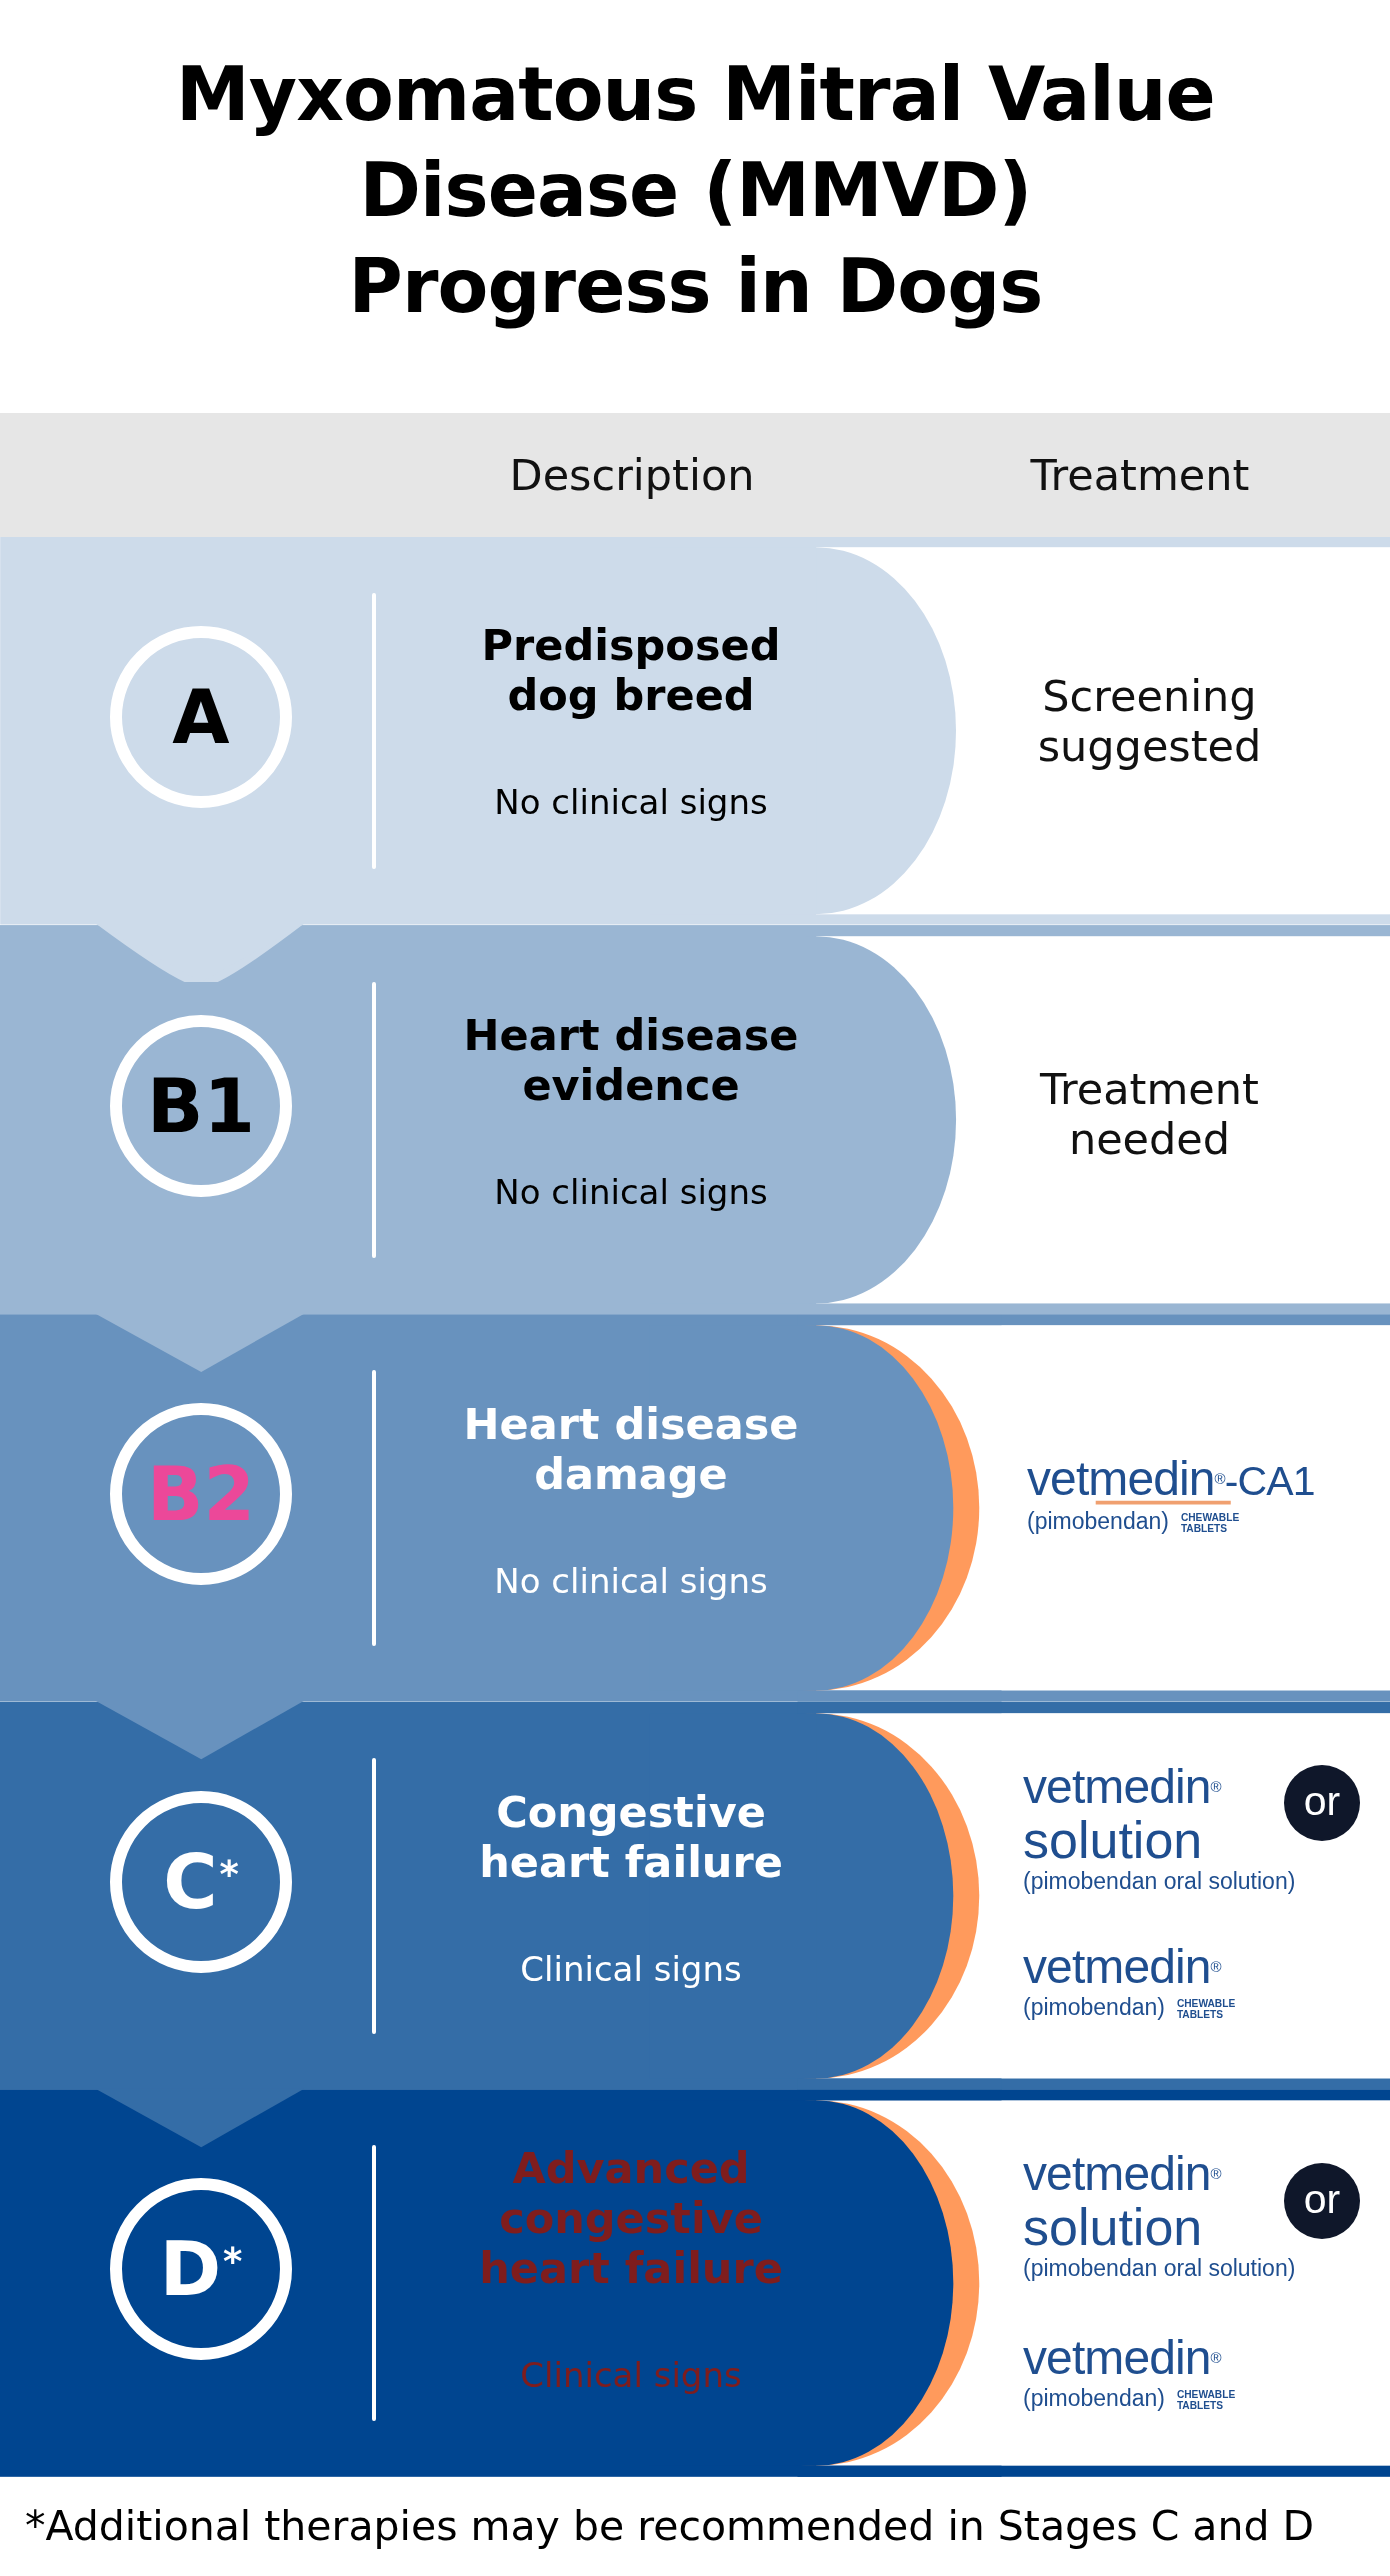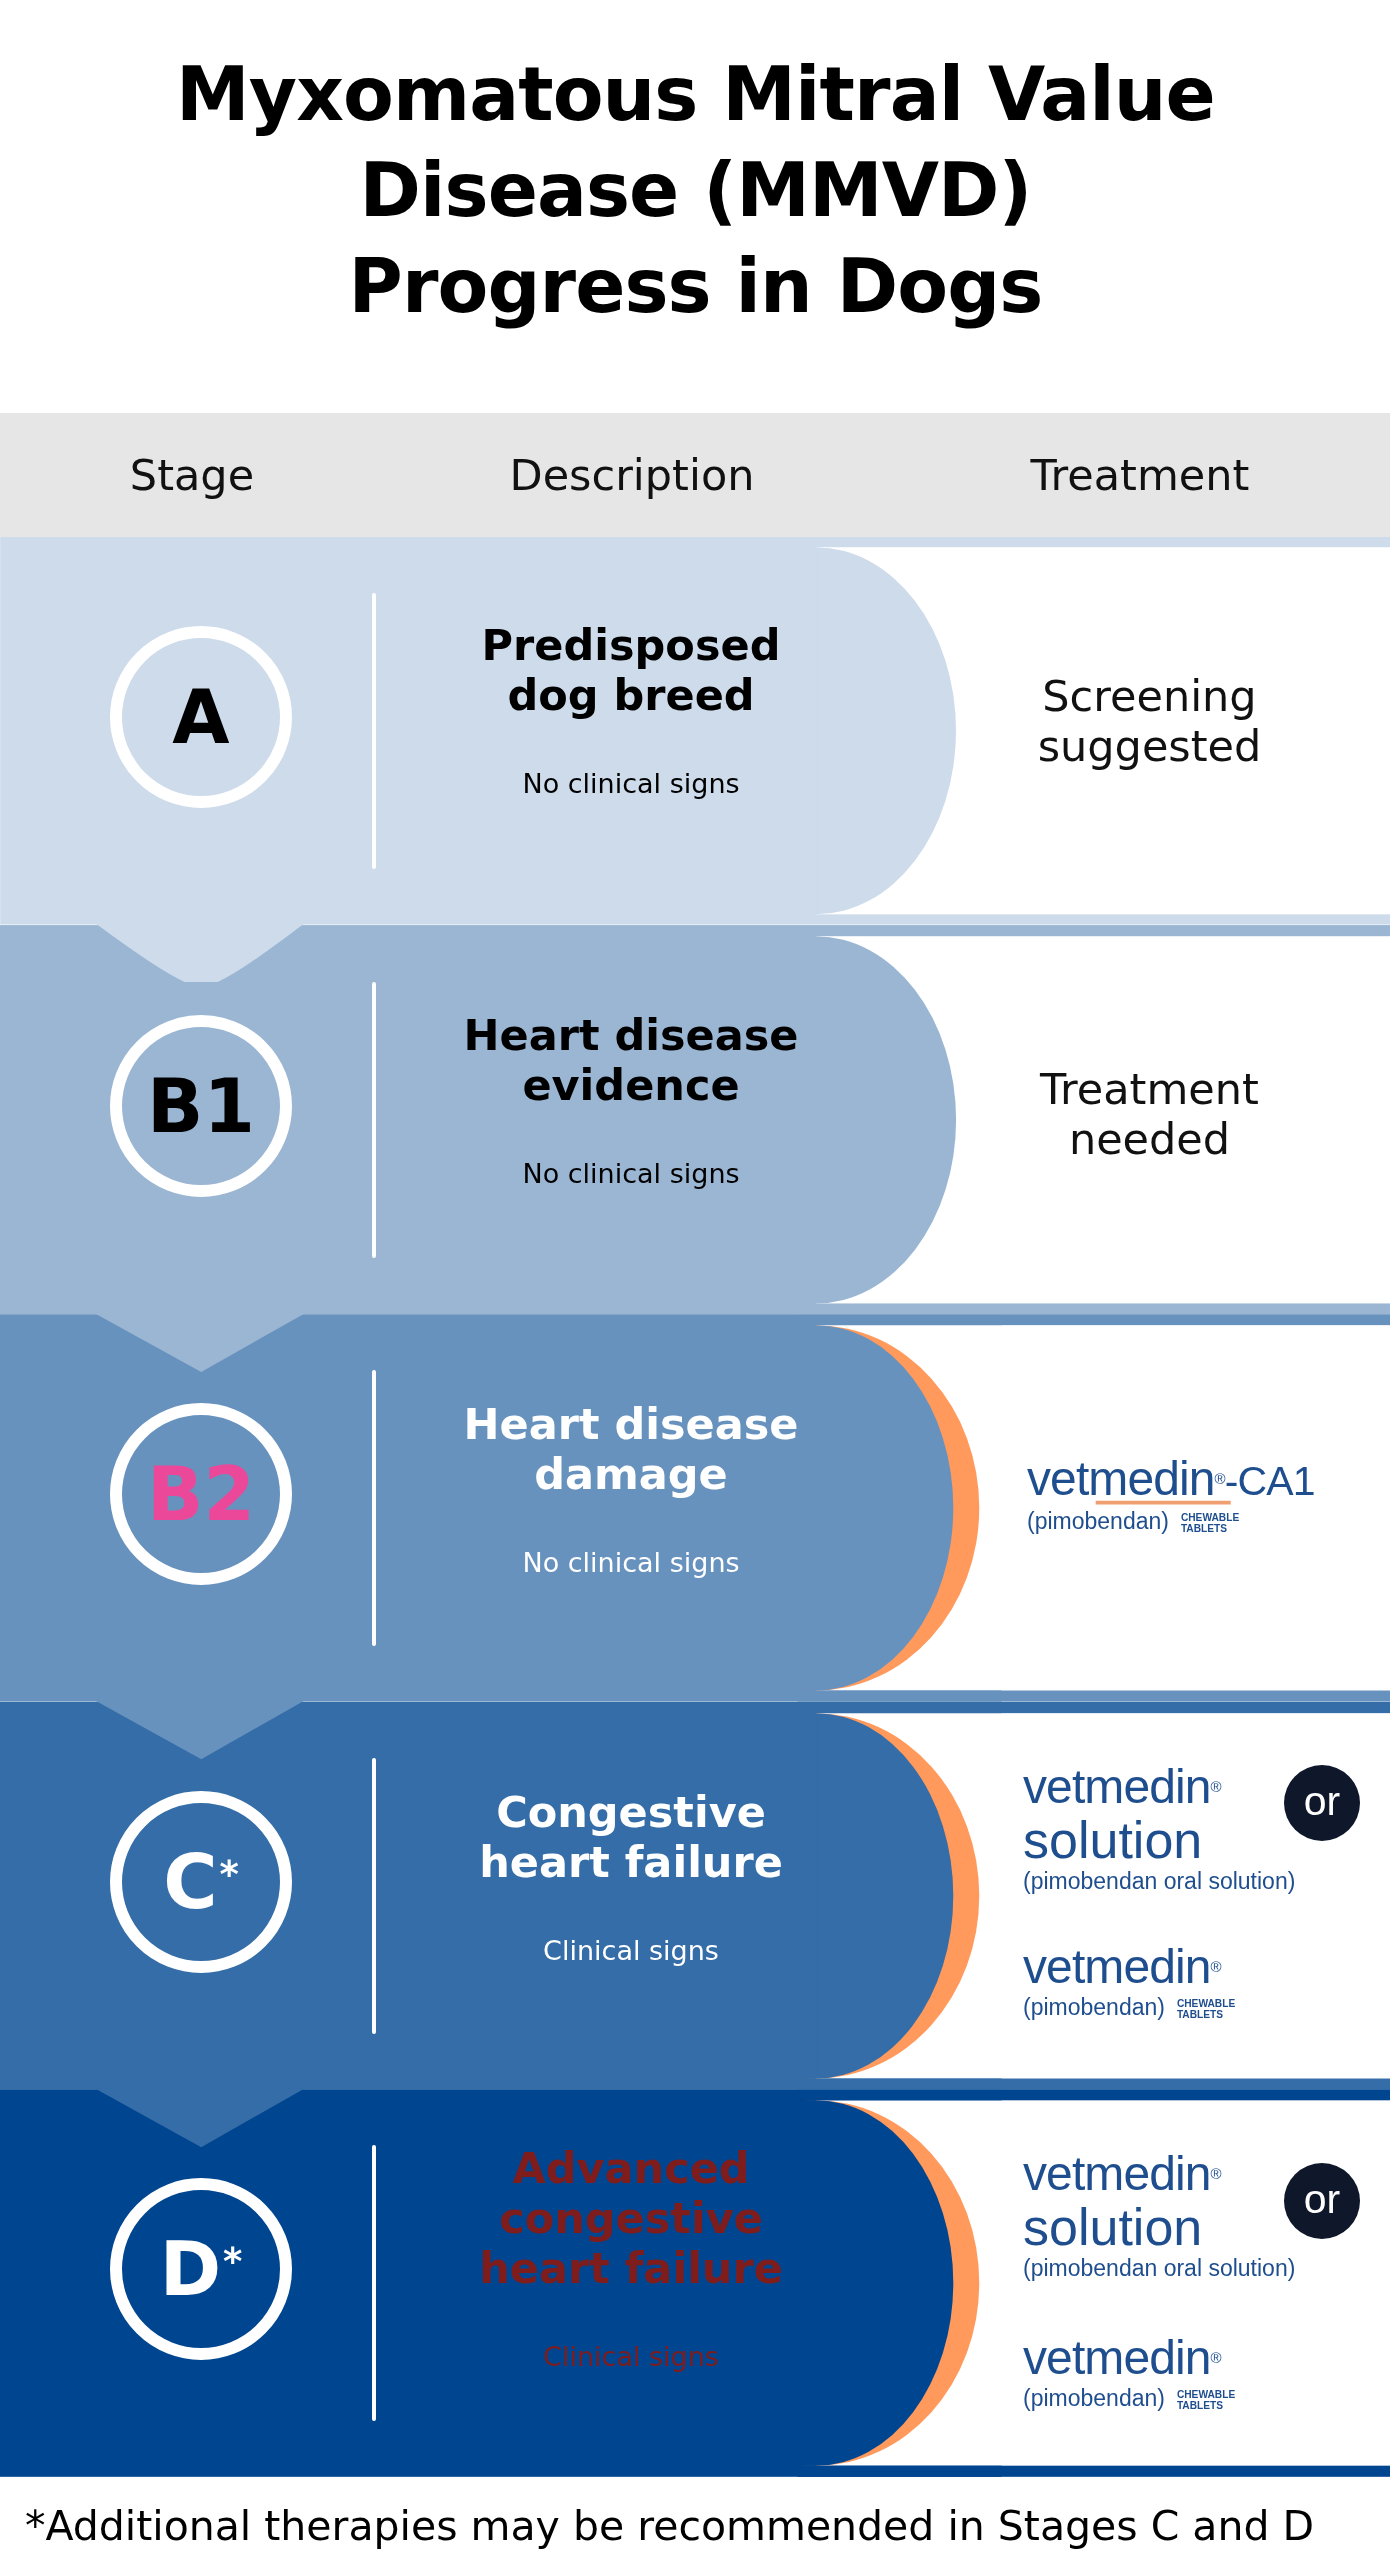--- a/index.html
+++ b/index.html
@@ -8,21 +8,21 @@
   .title div { white-space: nowrap; }
   .header { position: absolute; left: 0; top: 413px; width: 1391px; height: 124px; background: #e6e6e6; }
   .header .col { position: absolute; top: 0; height: 124px; line-height: 124px; font-size: 43px; color: #111; text-align: center; transform: translateX(-50%); white-space: nowrap; }
   .band { position: absolute; left: 0; width: 1391px; height: 388px; }
   .band svg.bg { position: absolute; left: 0; top: 0; }
   .stage-circle { position: absolute; left: 110px; width: 158px; height: 158px; border-radius: 50%; border: 12px solid #fff; box-sizing: content-box; display: flex; align-items: center; justify-content: center; font-weight: bold; font-size: 74px; }
   .stage-circle sup { font-size: 37px; vertical-align: top; position: relative; top: -7.4px; margin-left: 1.9px; }
   .divider { position: absolute; left: 372px; width: 3.7px; background: #fff; border-radius: 1.9px; }
   .desc { position: absolute; left: 399px; width: 464px; text-align: center; }
   .desc .desc-title { font-weight: bold; font-size: 43px; line-height: 50px; }
-  .desc .desc-sub { font-size: 27px; line-height: 46px; margin-top: 41px; }
+  .desc .desc-sub { font-size: 34px; line-height: 46px; margin-top: 59px; }
   .treat-text { position: absolute; left: 964px; width: 371px; text-align: center; font-size: 43px; line-height: 50px; color: #111; }
   .logo { position: absolute; color: #1f4e8f; font-family: "Liberation Sans", sans-serif; }
   .logo .brand { font-size: 48px; line-height: 52px; letter-spacing: -0.9px; position: relative; display: inline-block; }
   .logo .brand .reg { font-size: 15px; vertical-align: top; }
   .logo .brand .suffix { font-size: 41px; }
   .logo .solution { font-size: 52px; line-height: 54px; }
   .logo .generic { font-size: 23px; line-height: 28px; }
   .logo .generic .small { display: inline-block; font-size: 10.2px; line-height: 11px; vertical-align: middle; font-weight: bold; margin-left: 5.6px; }
   .or-badge { position: absolute; width: 76px; height: 76px; border-radius: 50%; background: #0f172a; color: #fff; font-size: 41px; line-height: 72px; text-align: center; font-family: "Liberation Sans", sans-serif; }
   .footer { position: absolute; left: 0; top: 2498px; width: 1339px; text-align: center; font-size: 41px; line-height: 56px; color: #000; white-space: nowrap; }
@@ -30,21 +30,20 @@
 </head>
 <body>
 
 <div class="title">
   <div>Myxomatous Mitral Value</div>
   <div>Disease (MMVD)</div>
   <div>Progress in Dogs</div>
 </div>
 
 <div class="header">
-  <div class="col" style="left:192px">Stage</div>
   <div class="col" style="left:632px">Description</div>
   <div class="col" style="left:1140px">Treatment</div>
 </div>
 
 <div class="band" style="top:537px;height:388px;z-index:5">
   <svg class="bg" width="1391" height="445" viewBox="0 0 1500 480">
     <rect x="0" y="0" width="1500" height="418" fill="#cddbea"></rect>
     <rect x="880" y="11" width="620" height="396" fill="#ffffff"></rect>
     <ellipse cx="880" cy="209" rx="151" ry="198" fill="#cddbea"></ellipse>
     <rect x="700" y="11" width="180" height="396" fill="#cddbea"></rect>

